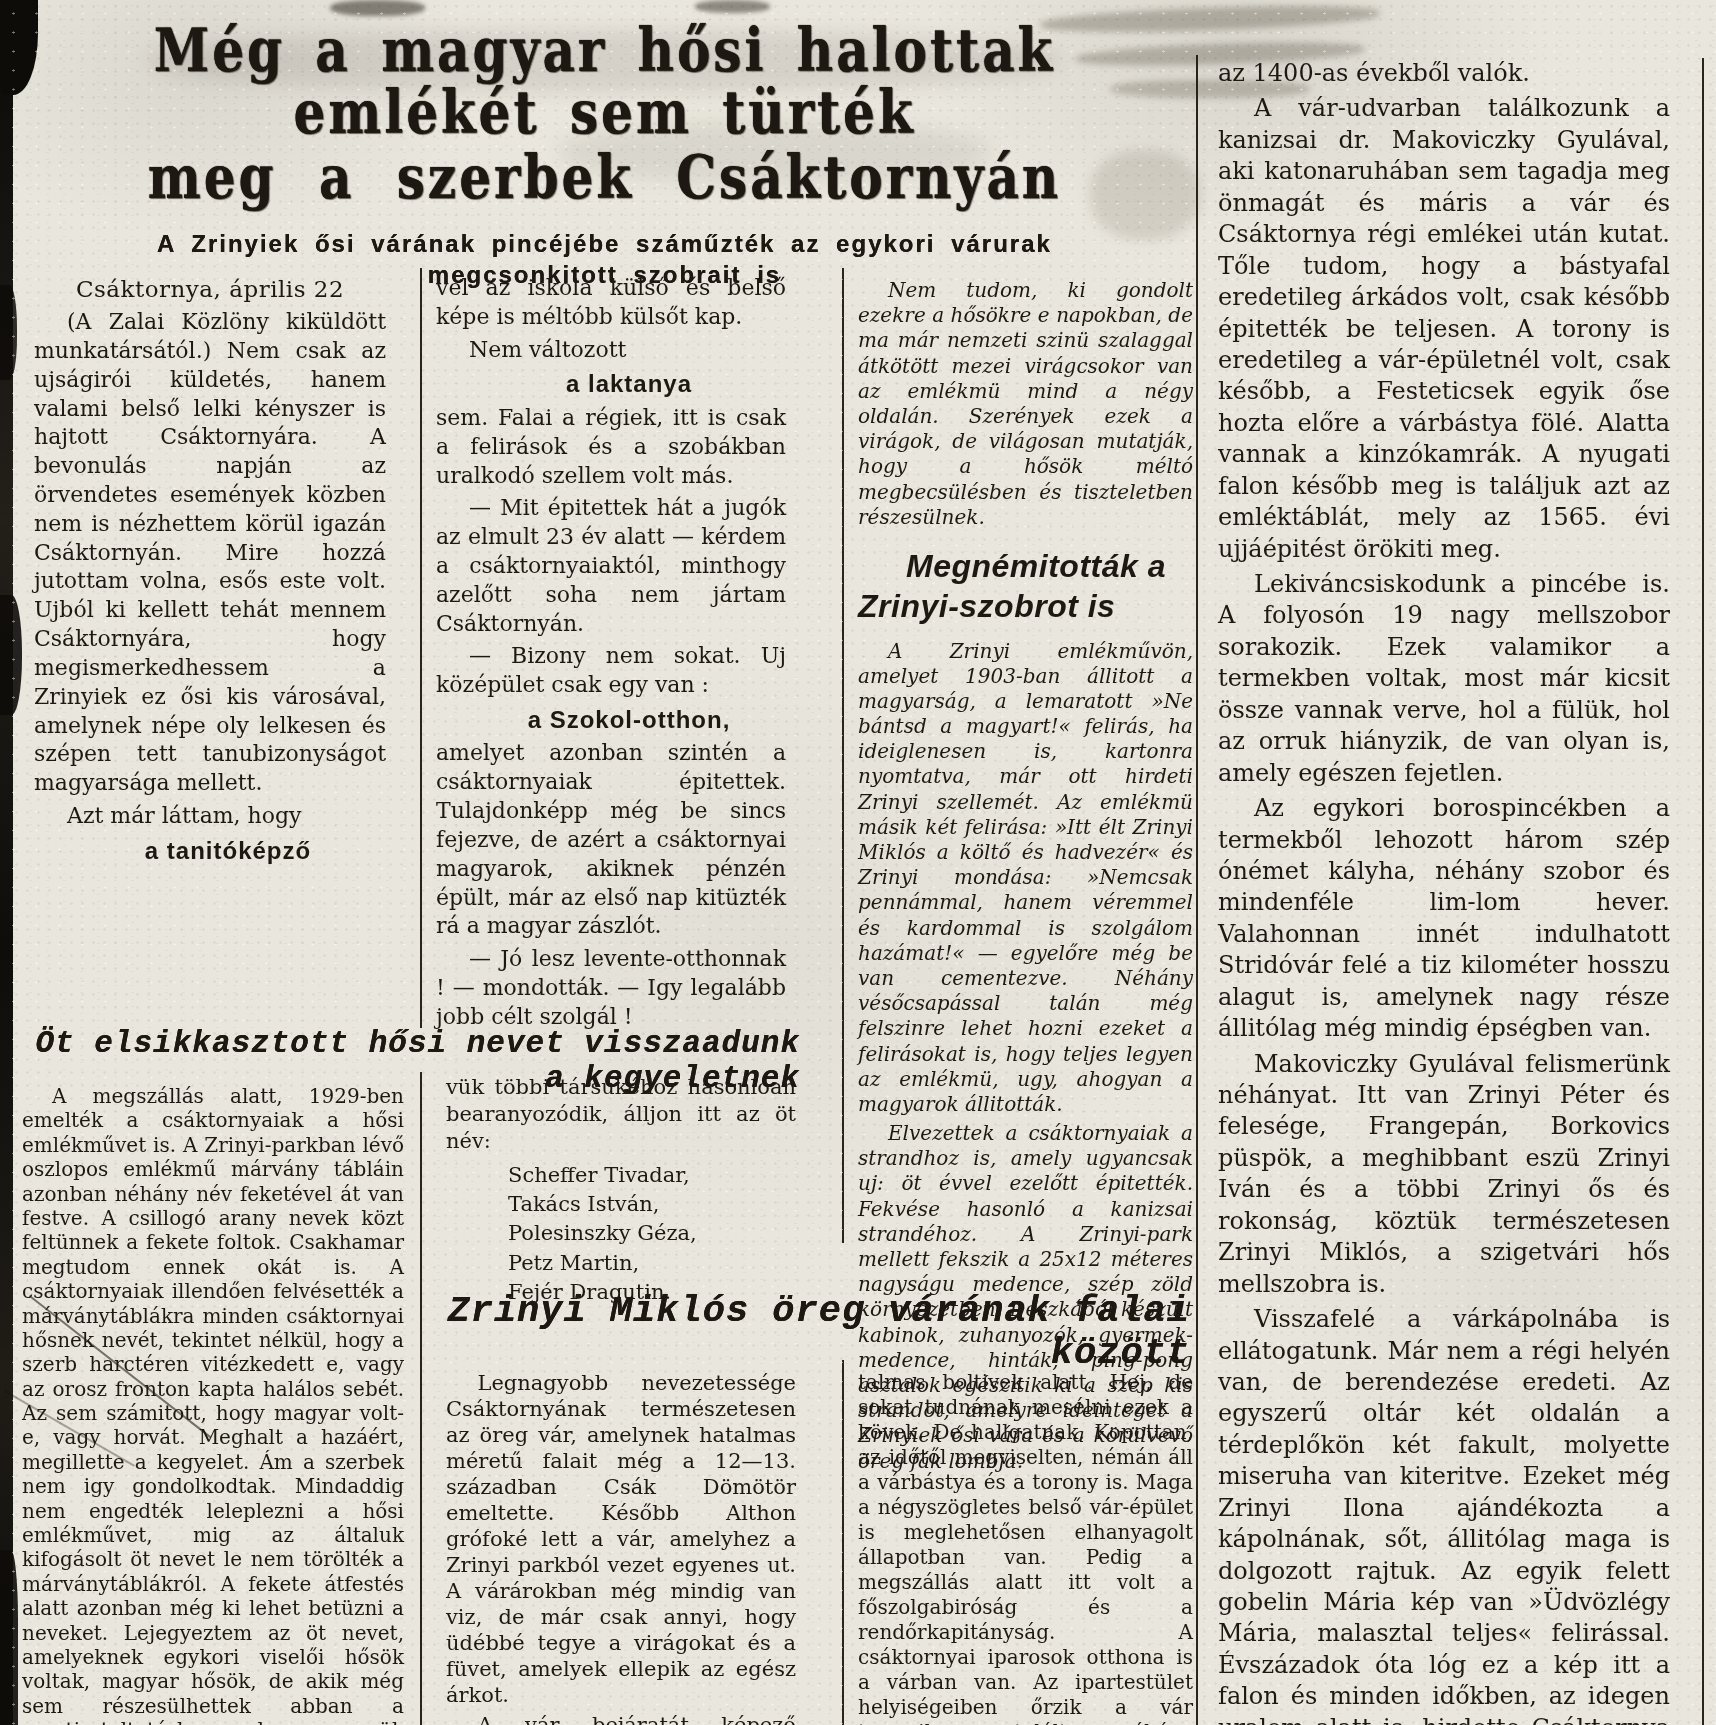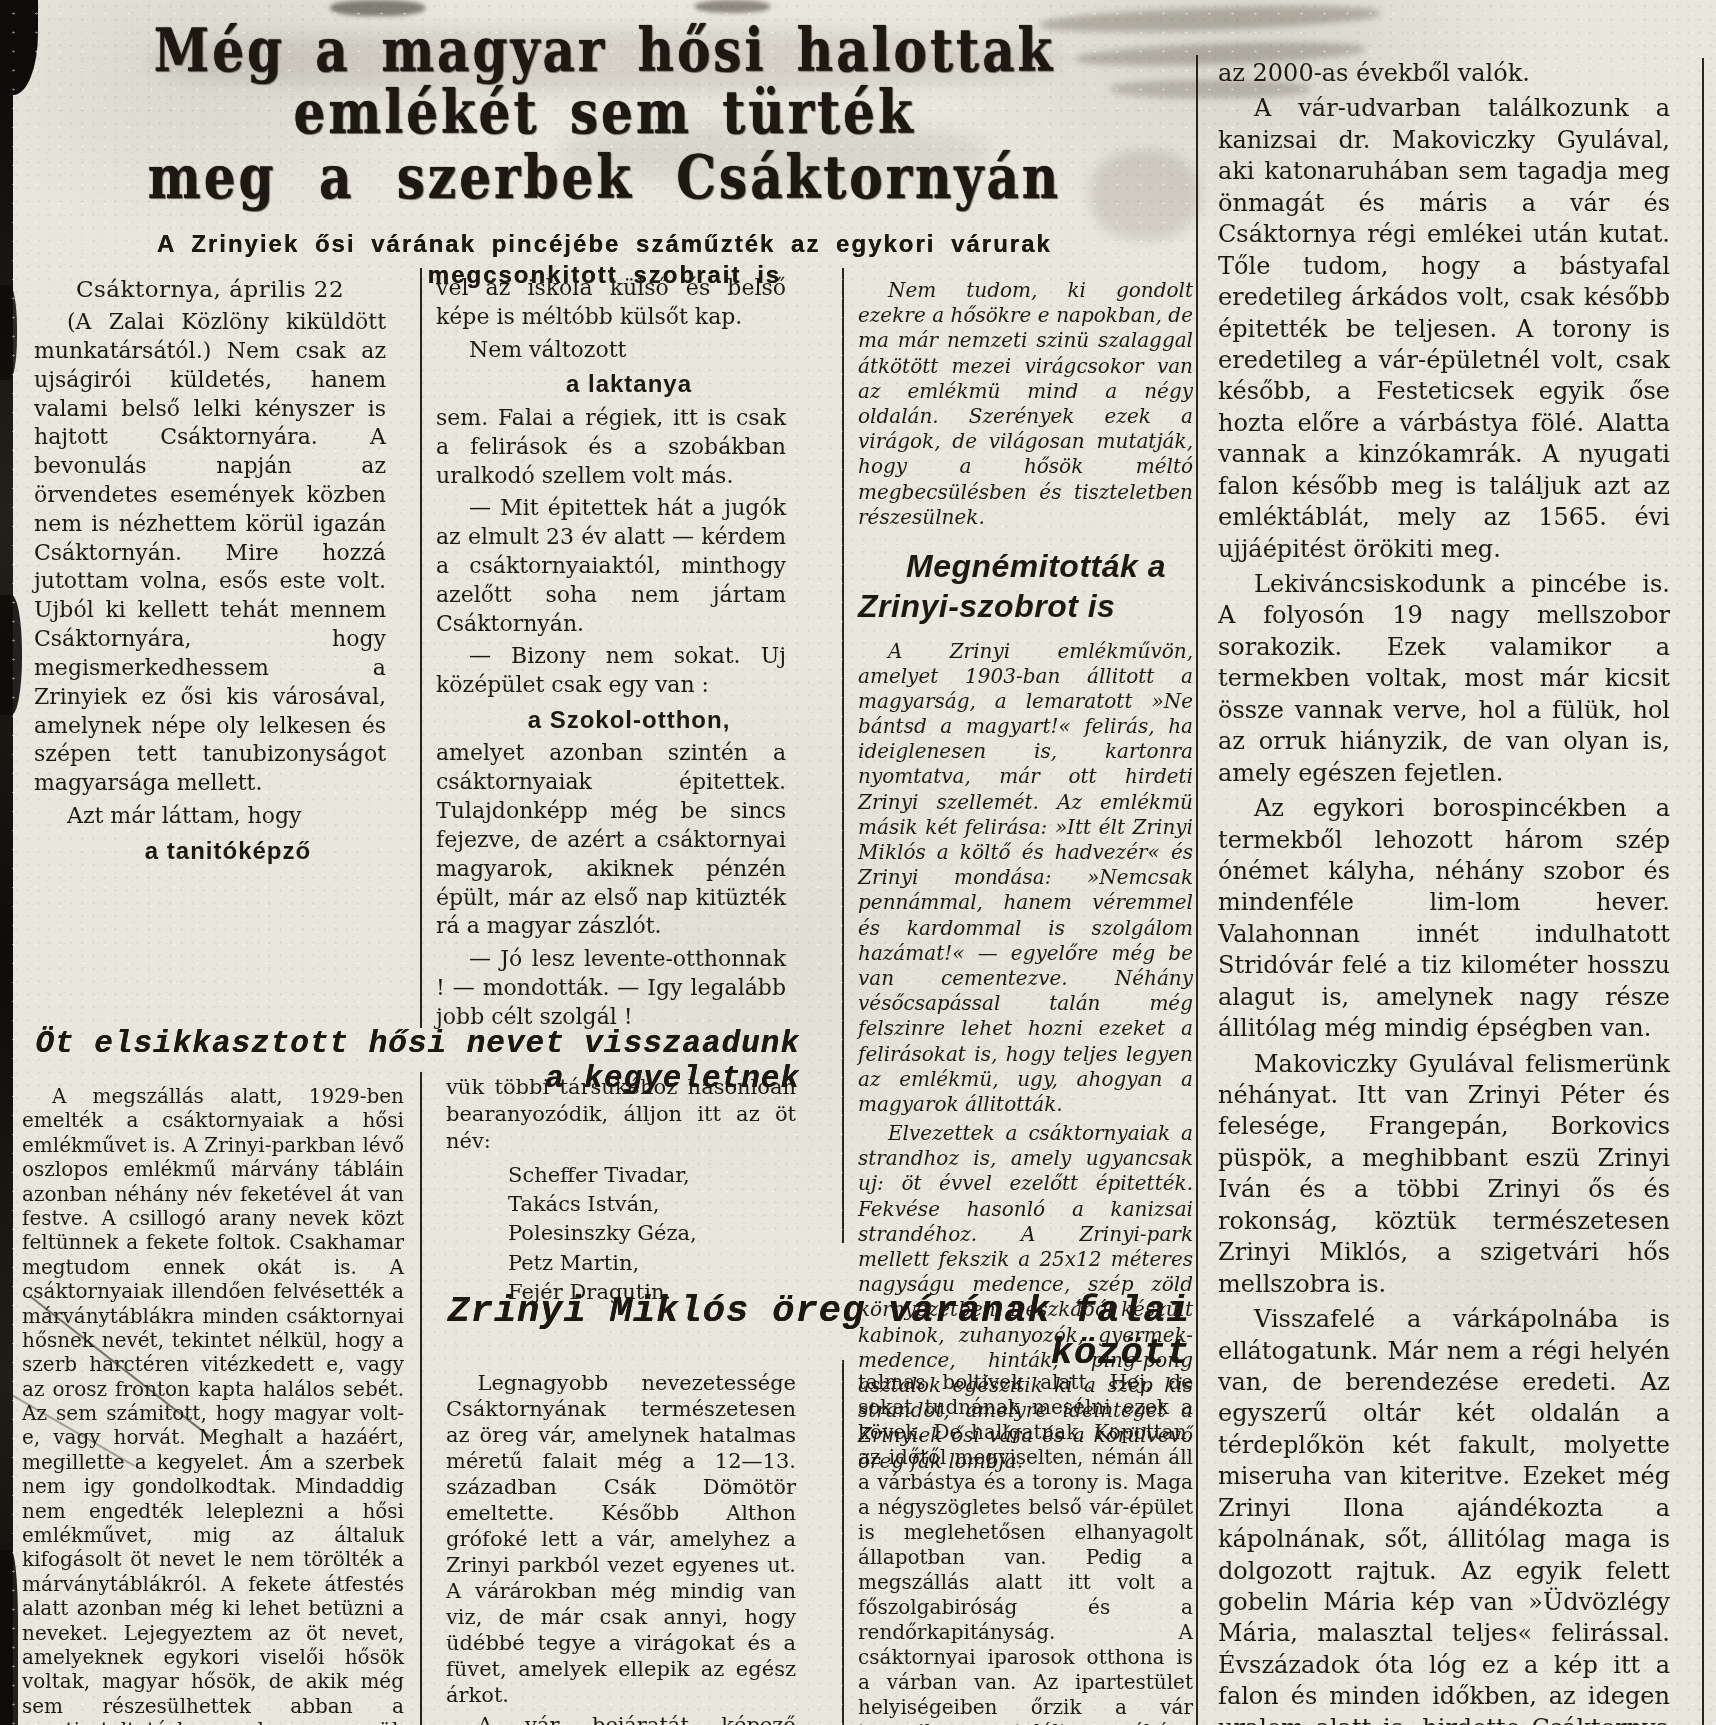--- a/index.html
+++ b/index.html
@@ -168,21 +168,21 @@
 
   <div class="col s3l" style="left:446px;top:1370px;width:350px;">
     <p>Legnagyobb nevezetessége Csáktornyának természetesen az öreg vár, amelynek hatalmas méretű falait még a 12—13. században Csák Dömötör emeltette. Később Althon grófoké lett a vár, amelyhez a Zrinyi parkból vezet egyenes ut. A várárokban még mindig van viz, de már csak annyi, hogy üdébbé tegye a virágokat és a füvet, amelyek ellepik az egész árkot.</p>
     <p>A vár bejáratát képező kapualj valóságos terem. Hüvös, nyirkos levegő szorul meg a ha-</p>
   </div>
   <div class="col s3r" style="left:858px;top:1370px;width:335px;">
     <p class="noind">talmas boltivek alatt. Hej, de sokat tudnának mesélni ezek a kövek. De hallgatnak. Kopottan, az időtől megviselten, némán áll a várbástya és a torony is. Maga a négyszögletes belső vár-épület is meglehetősen elhanyagolt állapotban van. Pedig a megszállás alatt itt volt a főszolgabiróság és a rendőrkapitányság. A csáktornyai iparosok otthona is a várban van. Az ipartestület helyiségeiben őrzik a vár termeiben talált néhány hatalmas festményt is, amelyek</p>
   </div>
 
   <div class="col c4" style="left:1218px;top:58px;width:452px;">
-    <p class="noind">az 2000-as évekből valók.</p>
+    <p class="noind">az 1400-as évekből valók.</p>
     <p>A vár-udvarban találkozunk a kanizsai dr. Makoviczky Gyulával, aki katonaruhában sem tagadja meg önmagát és máris a vár és Csáktornya régi emlékei után kutat. Tőle tudom, hogy a bástyafal eredetileg árkádos volt, csak később épitették be teljesen. A torony is eredetileg a vár-épületnél volt, csak később, a Festeticsek egyik őse hozta előre a várbástya fölé. Alatta vannak a kinzókamrák. A nyugati falon később meg is találjuk azt az emléktáblát, mely az 1565. évi ujjáépitést örökiti meg.</p>
     <p>Lekiváncsiskodunk a pincébe is. A folyosón 19 nagy mellszobor sorakozik. Ezek valamikor a termekben voltak, most már kicsit össze vannak verve, hol a fülük, hol az orruk hiányzik, de van olyan is, amely egészen fejetlen.</p>
     <p>Az egykori borospincékben a termekből lehozott három szép ónémet kályha, néhány szobor és mindenféle lim-lom hever. Valahonnan innét indulhatott Stridóvár felé a tiz kilométer hosszu alagut is, amelynek nagy része állitólag még mindig épségben van.</p>
     <p>Makoviczky Gyulával felismerünk néhányat. Itt van Zrinyi Péter és felesége, Frangepán, Borkovics püspök, a meghibbant eszü Zrinyi Iván és a többi Zrinyi ős és rokonság, köztük természetesen Zrinyi Miklós, a szigetvári hős mellszobra is.</p>
     <p>Visszafelé a várkápolnába is ellátogatunk. Már nem a régi helyén van, de berendezése eredeti. Az egyszerű oltár két oldalán a térdeplőkön két fakult, molyette miseruha van kiteritve. Ezeket még Zrinyi Ilona ajándékozta a kápolnának, sőt, állitólag maga is dolgozott rajtuk. Az egyik felett gobelin Mária kép van »Üdvözlégy Mária, malasztal teljes« felirással. Évszázadok óta lóg ez a kép itt a falon és minden időkben, az idegen uralom alatt is, hirdette Csáktornya sok régiségével együtt, hogy ez a föld mindenkoron magyar volt és az is maradt.</p>
 
   </div>
 
 </div>
 

